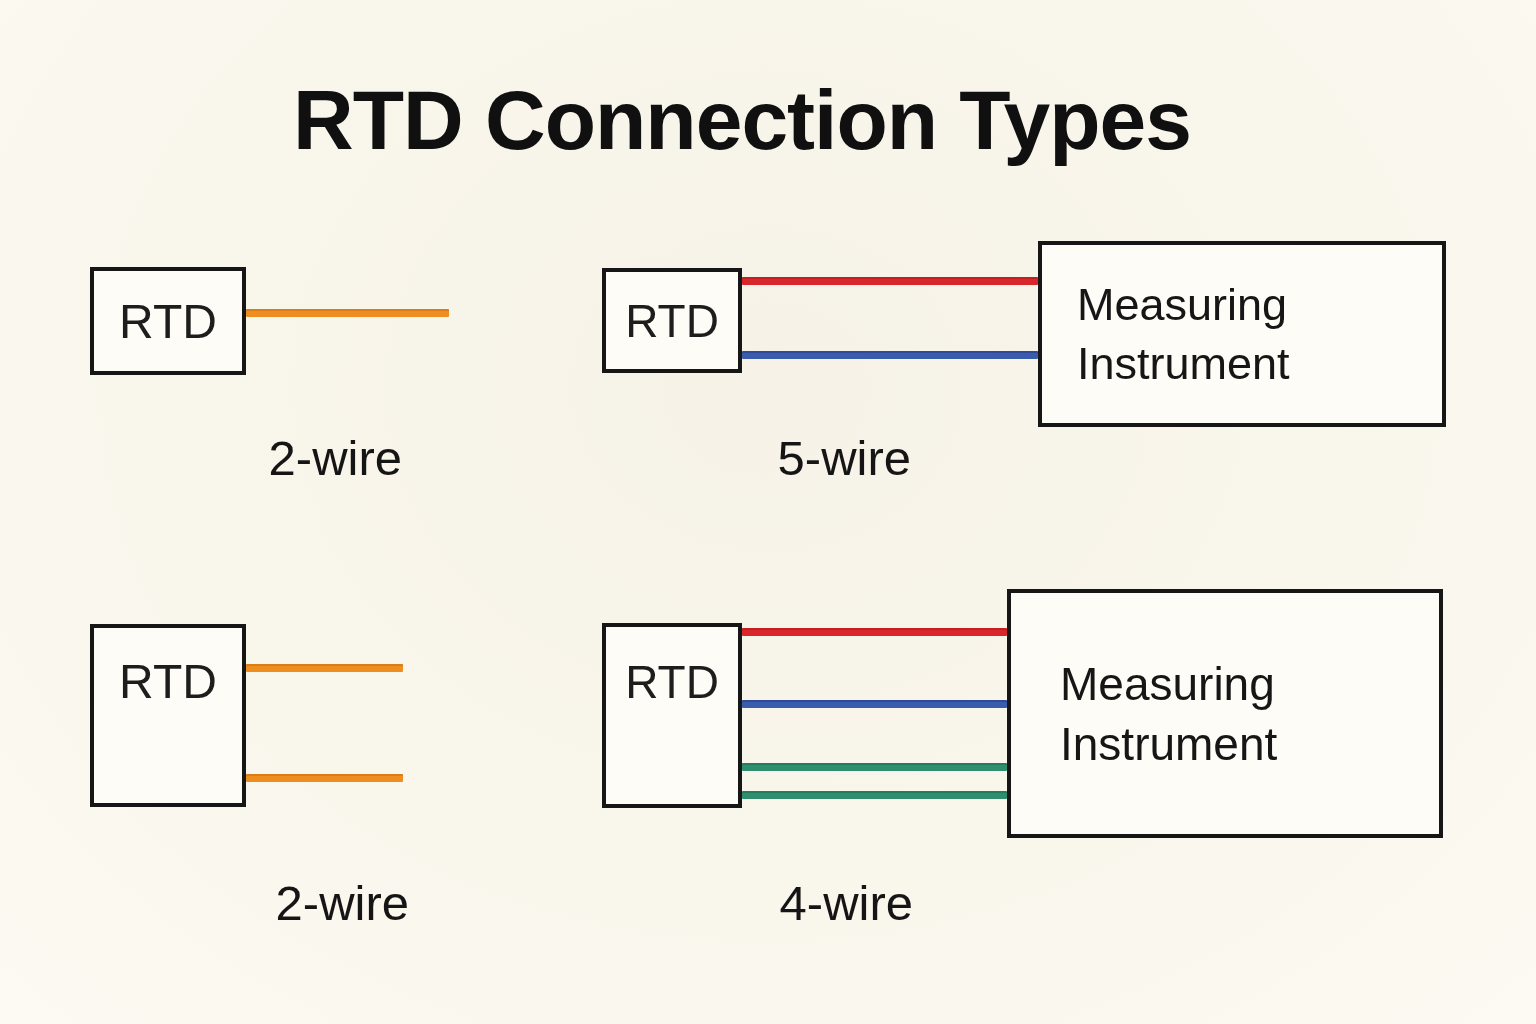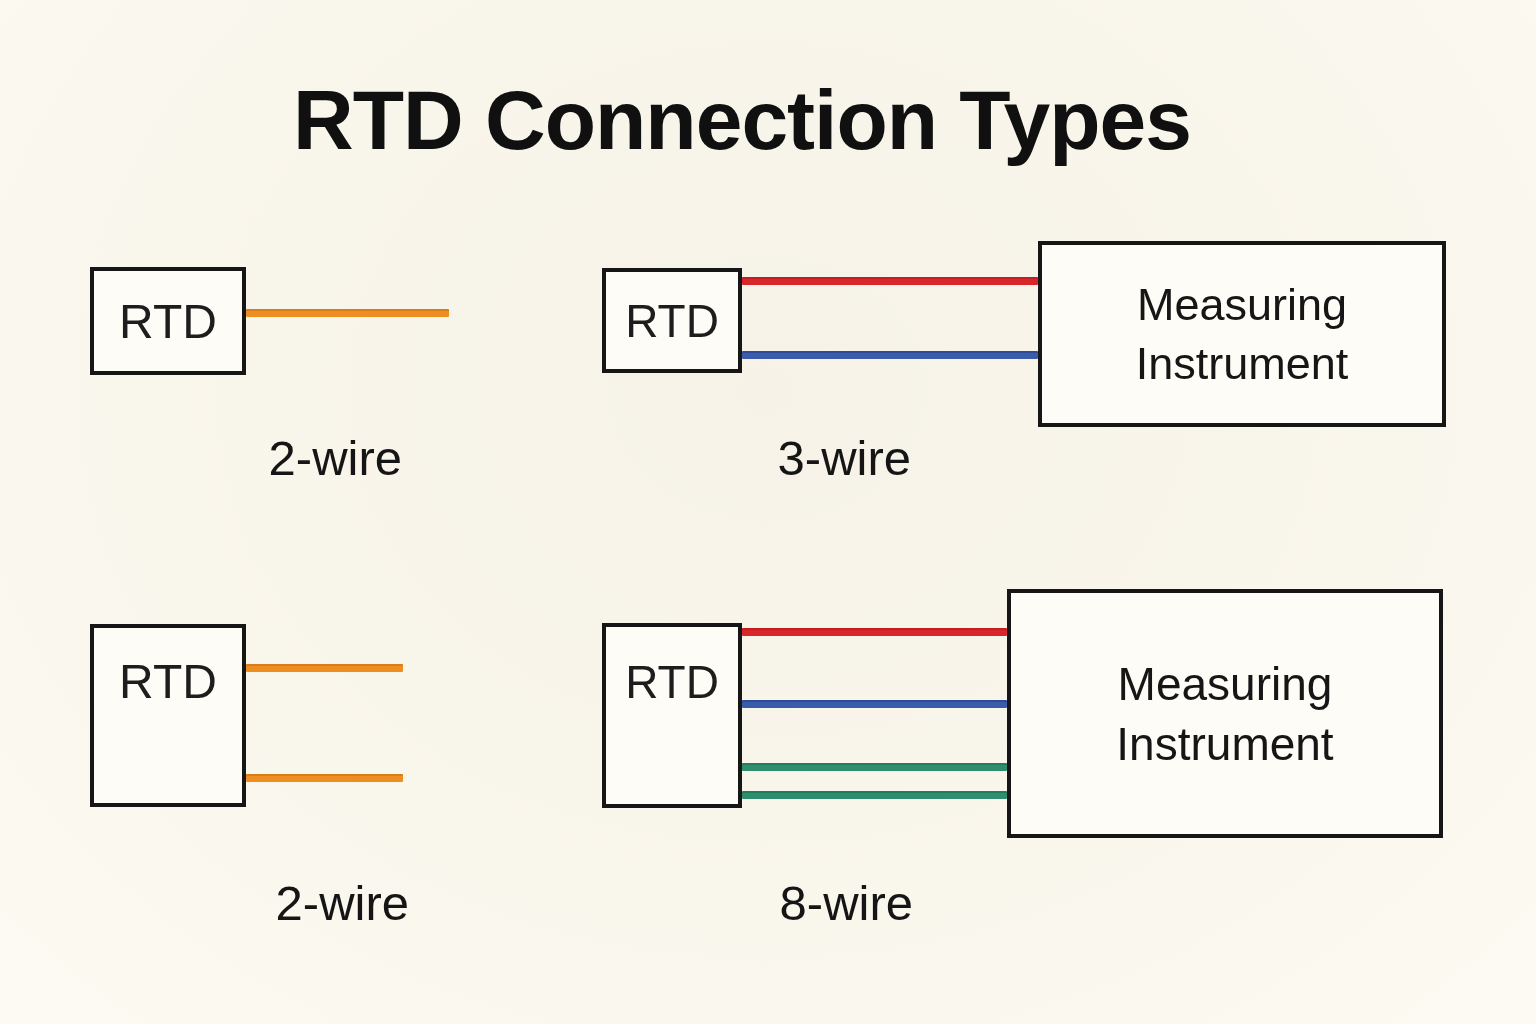--- a/index.html
+++ b/index.html
@@ -36,21 +36,21 @@
   }
   .rtd-label{
     font-size:48px;
     color:#1d1d1d;
     letter-spacing:0px;
   }
   .box.top-anchored{
     align-items:flex-start;
   }
   .instrument-box{
-    text-align:center;
+    text-align:left;
   }
   .instrument-label{
     font-size:45px;
     line-height:59px;
     color:#161616;
     width:330px;
   }
   .wire{
     position:absolute;
     height:8px;
@@ -82,34 +82,34 @@
   <div class="caption" style="left:142px;top:430px;">2-wire</div>
 
   <div class="box" style="left:602px;top:268px;width:140px;height:105px;">
     <span class="rtd-label" style="font-size:46px;">RTD</span>
   </div>
   <div class="wire red" style="left:742px;top:277px;width:296px;"></div>
   <div class="wire blue" style="left:742px;top:351px;width:296px;"></div>
   <div class="box instrument-box" style="left:1038px;top:241px;width:408px;height:186px;">
     <span class="instrument-label">Measuring Instrument</span>
   </div>
-  <div class="caption" style="left:651px;top:430px;">3-wire</div>
+  <div class="caption" style="left:651px;top:430px;">5-wire</div>
 
   <div class="box top-anchored" style="left:90px;top:624px;width:156px;height:183px;">
     <span class="rtd-label" style="margin-top:26px;">RTD</span>
   </div>
   <div class="wire orange" style="left:246px;top:664px;width:157px;"></div>
   <div class="wire orange" style="left:246px;top:774px;width:157px;"></div>
   <div class="caption" style="left:149px;top:875px;">2-wire</div>
 
   <div class="box top-anchored" style="left:602px;top:623px;width:140px;height:185px;">
     <span class="rtd-label" style="font-size:46px;margin-top:28px;">RTD</span>
   </div>
   <div class="wire red" style="left:742px;top:628px;width:265px;"></div>
   <div class="wire blue" style="left:742px;top:700px;width:265px;"></div>
   <div class="wire green" style="left:742px;top:763px;width:265px;"></div>
   <div class="wire green" style="left:742px;top:791px;width:265px;"></div>
   <div class="box instrument-box" style="left:1007px;top:589px;width:436px;height:249px;">
     <span class="instrument-label" style="font-size:46px;line-height:60px;">Measuring Instrument</span>
   </div>
-  <div class="caption" style="left:653px;top:875px;">8-wire</div>
+  <div class="caption" style="left:653px;top:875px;">4-wire</div>
 
 </div>
 
 </body></html>

